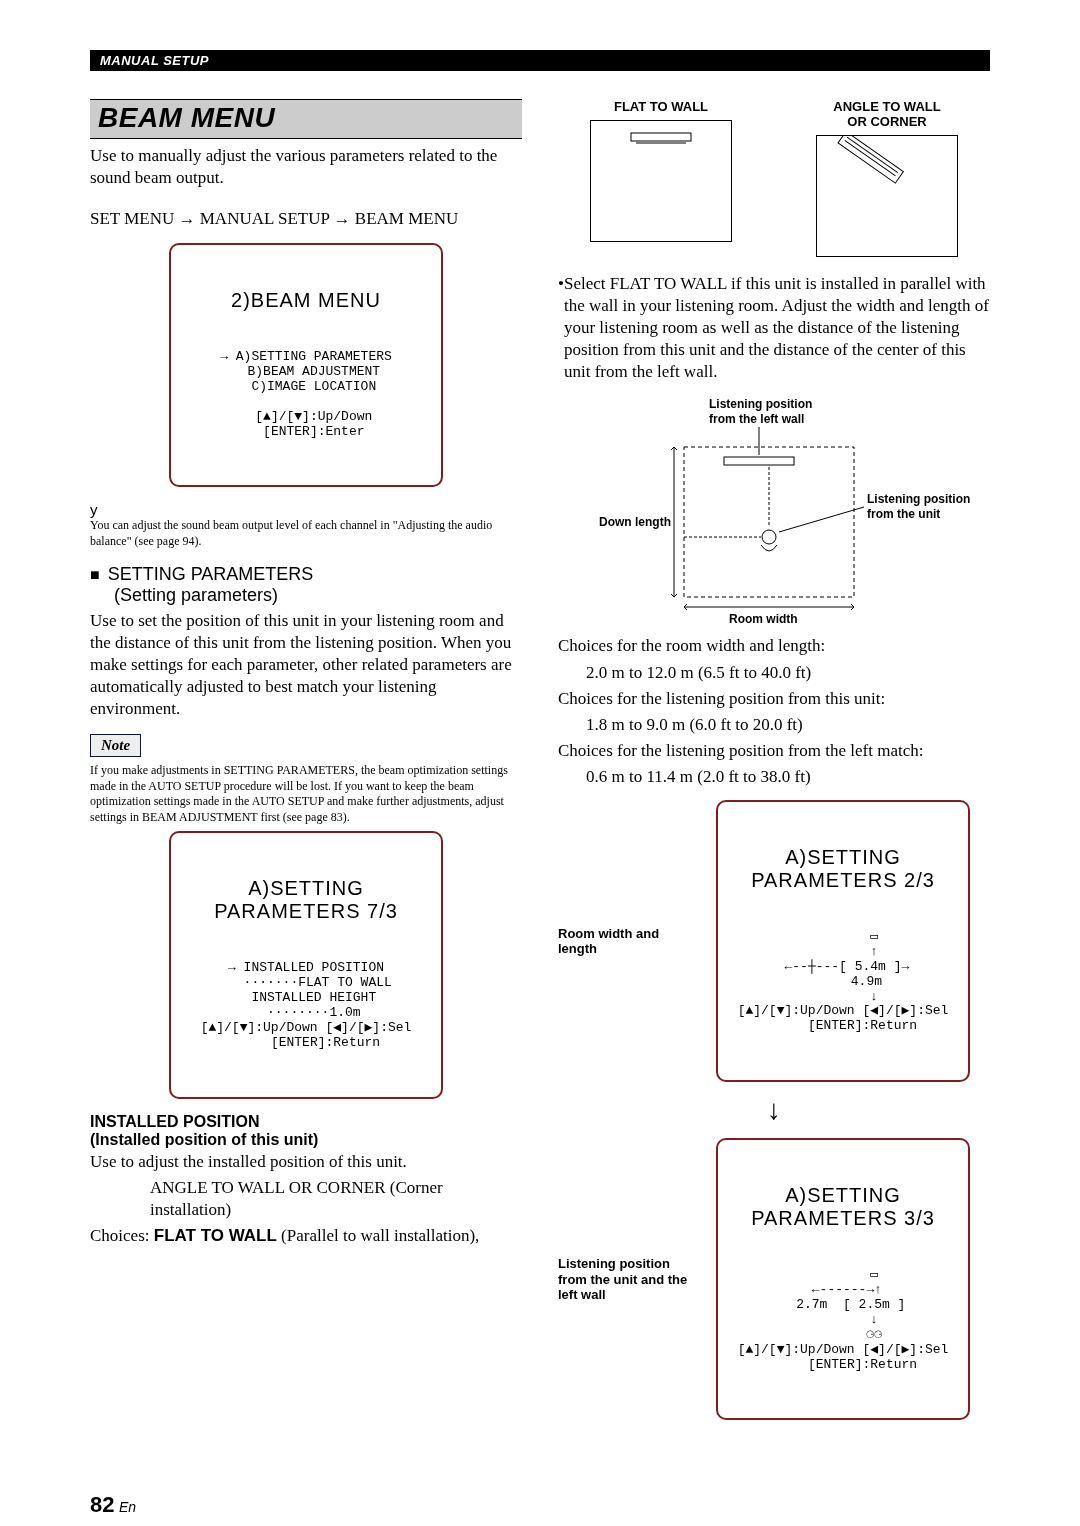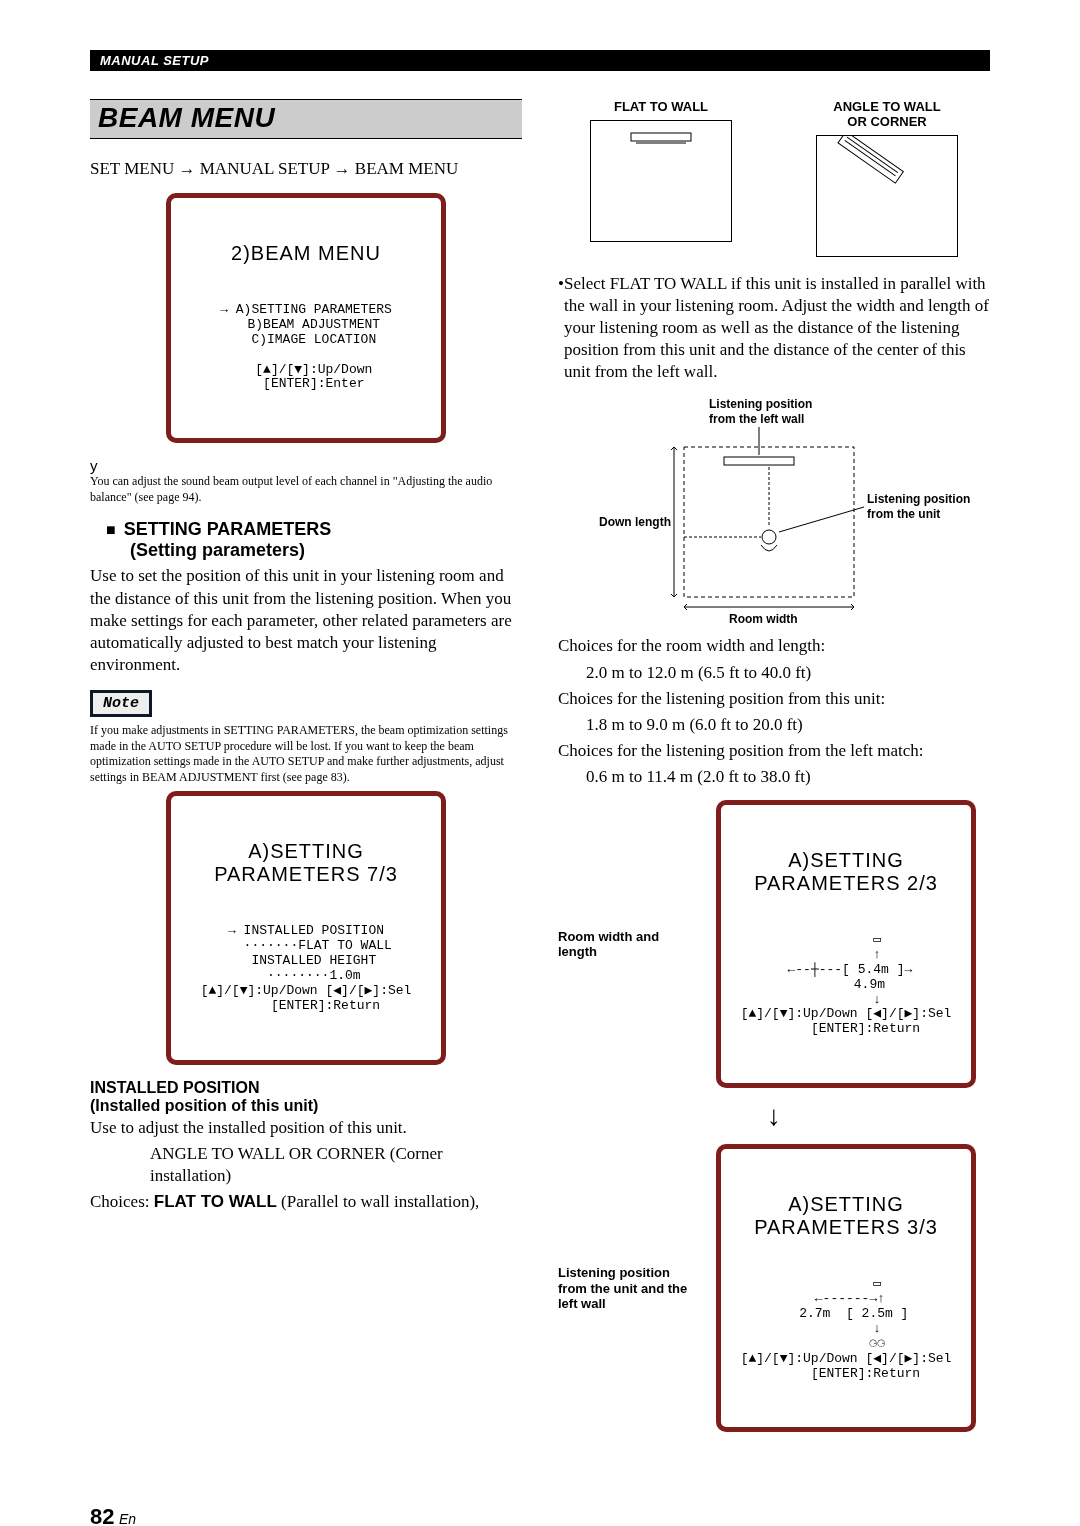--- a/index.html
+++ b/index.html
@@ -46,49 +46,49 @@
     font-weight: 900;
     font-size: 28px;
     letter-spacing: 0.5px;
   }
   p { margin: 0 0 4px 0; font-size: 17px; line-height: 1.3; }
   .breadcrumb { font-size: 17px; margin-bottom: 14px; margin-top: 20px; }
   .lcd {
     margin: 6px auto 14px auto;
     width: 250px;
     padding: 14px 10px 16px 10px;
-    border: 5px solid #7f1d1d;
+    border: 2px solid #7f1d1d;
     border-radius: 10px;
     font-family: "Courier New", monospace;
     font-size: 13px;
     text-align: center;
     white-space: pre;
     line-height: 1.15;
   }
   .lcd .lcd-title {
     font-family: Impact, "Arial Narrow", sans-serif;
     font-weight: normal;
     font-size: 20px;
     letter-spacing: 1px;
     white-space: normal;
     margin-bottom: 8px;
   }
   .tip-mark { font-family: Arial, sans-serif; font-size: 15px; }
   .section-head {
     font-family: Arial, Helvetica, sans-serif;
-    font-weight: bold;
+    font-weight: normal;
     font-size: 18px;
-    margin: 14px 0 4px 16px;
+    margin: 14px 0 4px 0;
   }
   .section-head .square { font-size: 16px; margin-right: 8px; }
   .note-label {
     display: inline-block;
-    border: 3px solid #0f172a;
+    border: 1px solid #0f172a;
     background: #eee;
-    font-family: Liberation Mono, monospace;
+    font-family: Liberation Serif, serif;
     font-weight: bold;
     font-style: italic;
     font-size: 15px;
     padding: 2px 10px;
     margin: 10px 0 6px 0;
   }
   .small { font-size: 12px; }
   .subhead {
     font-family: Arial, Helvetica, sans-serif;
     font-weight: bold;
@@ -130,20 +130,21 @@
 
 <div class="page">
   <div class="header-bar">MANUAL SETUP</div>
 
   <div class="columns">
 
     <div class="col">
       <div class="title-box">
         <div class="title">BEAM MENU</div>
       </div>
+      <p>Use to manually adjust the various parameters related to the sound beam output.</p>
       <div class="breadcrumb">
         <span>SET MENU</span> →
         <span>MANUAL SETUP</span> →
         <span>BEAM MENU</span>
       </div>
 
       <div class="lcd">
         <div class="lcd-title">2)BEAM MENU</div>
         <div>→ A)SETTING PARAMETERS
   B)BEAM ADJUSTMENT

